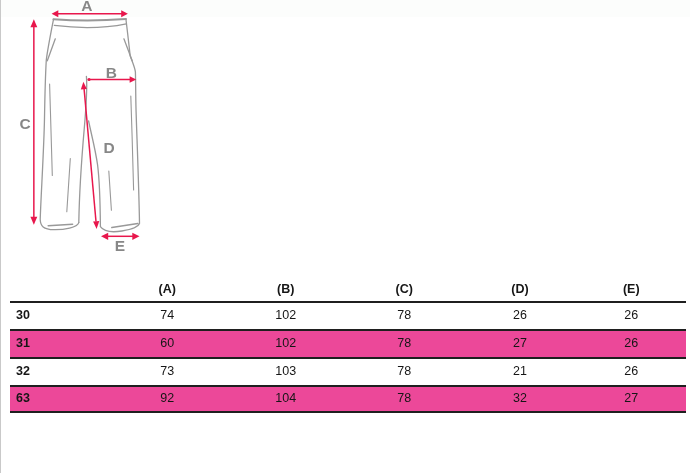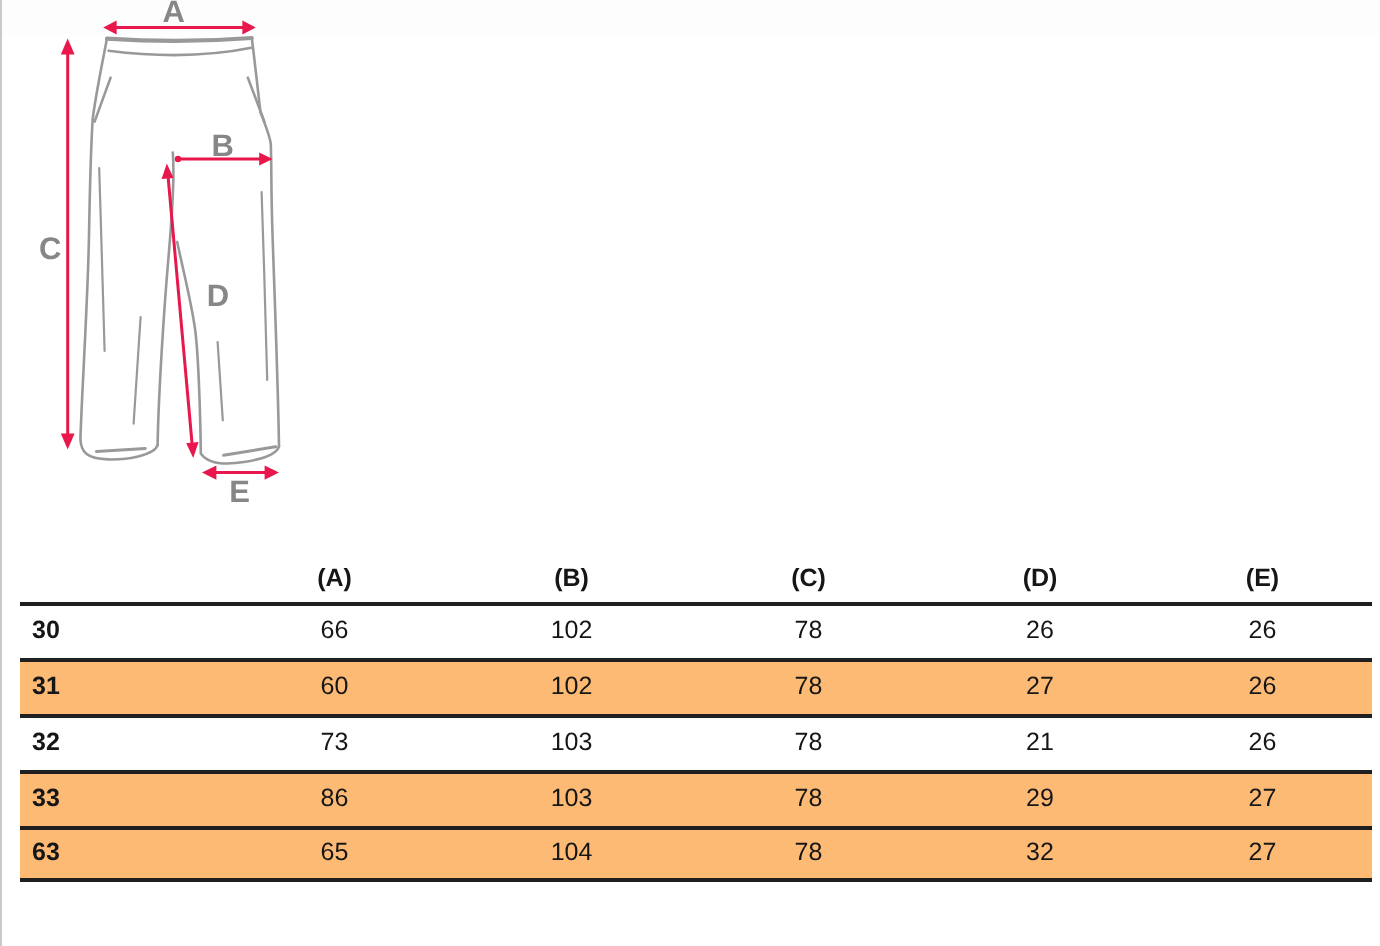--- a/index.html
+++ b/index.html
@@ -10,21 +10,21 @@
   table.size{position:absolute;left:10px;top:282.5px;width:676px;
              border-collapse:collapse;table-layout:fixed;
              font-size:12.5px;color:#161616;}
   table.size th, table.size td{padding:0;margin:0;border-bottom:2px solid #1f1f1f;
              text-align:center;vertical-align:middle;font-weight:normal;}
   table.size thead th{font-weight:bold;height:18px;}
   table.size thead th i{font-style:normal;position:relative;top:-3px;}
   table.size tbody td{height:24px;padding-bottom:2px;margin-top:16px;}
   table.size tbody tr.last td{height:22.5px;}
   table.size tbody td.sz{text-align:left;padding-left:6px;font-weight:bold;}
-  table.size tbody tr.alt{background:#fdba74;}
+  table.size tbody tr.alt{background:#ec4899;}
 </style>
 </head>
 <body>
 
 <div style="position:absolute;left:0;top:0;width:690px;height:17px;background:#fcfdfc;"></div>
 
 <div id="pageborder"></div>
 
 <svg id="diagram" width="180" height="270" viewBox="0 0 180 270" xmlns="http://www.w3.org/2000/svg">
   <g fill="none" stroke="#999999" stroke-width="1.3" stroke-linecap="round">
@@ -124,21 +124,21 @@
         <th><i>(B)</i></th>
         <th><i>(C)</i></th>
         <th><i>(D)</i></th>
         <th><i>(E)</i></th>
       </tr>
   </thead>
   <tbody>
 
     <tr>
         <td class="sz">30</td>
-        <td>66</td>
+        <td>74</td>
         <td>102</td>
         <td>78</td>
         <td>26</td>
         <td>26</td>
       </tr>
 
     <tr class="alt">
         <td class="sz">31</td>
         <td>60</td>
         <td>102</td>
@@ -149,32 +149,24 @@
 
     <tr>
         <td class="sz">32</td>
         <td>73</td>
         <td>103</td>
         <td>78</td>
         <td>21</td>
         <td>26</td>
       </tr>
 
-    <tr class="alt">
-        <td class="sz">33</td>
-        <td>86</td>
-        <td>103</td>
-        <td>78</td>
-        <td>29</td>
-        <td>27</td>
-      </tr>
 
 
     <tr class="alt last">
         <td class="sz">63</td>
-        <td>65</td>
+        <td>92</td>
         <td>104</td>
         <td>78</td>
         <td>32</td>
         <td>27</td>
       </tr>
   </tbody>
 </table>
 
 </body></html>

